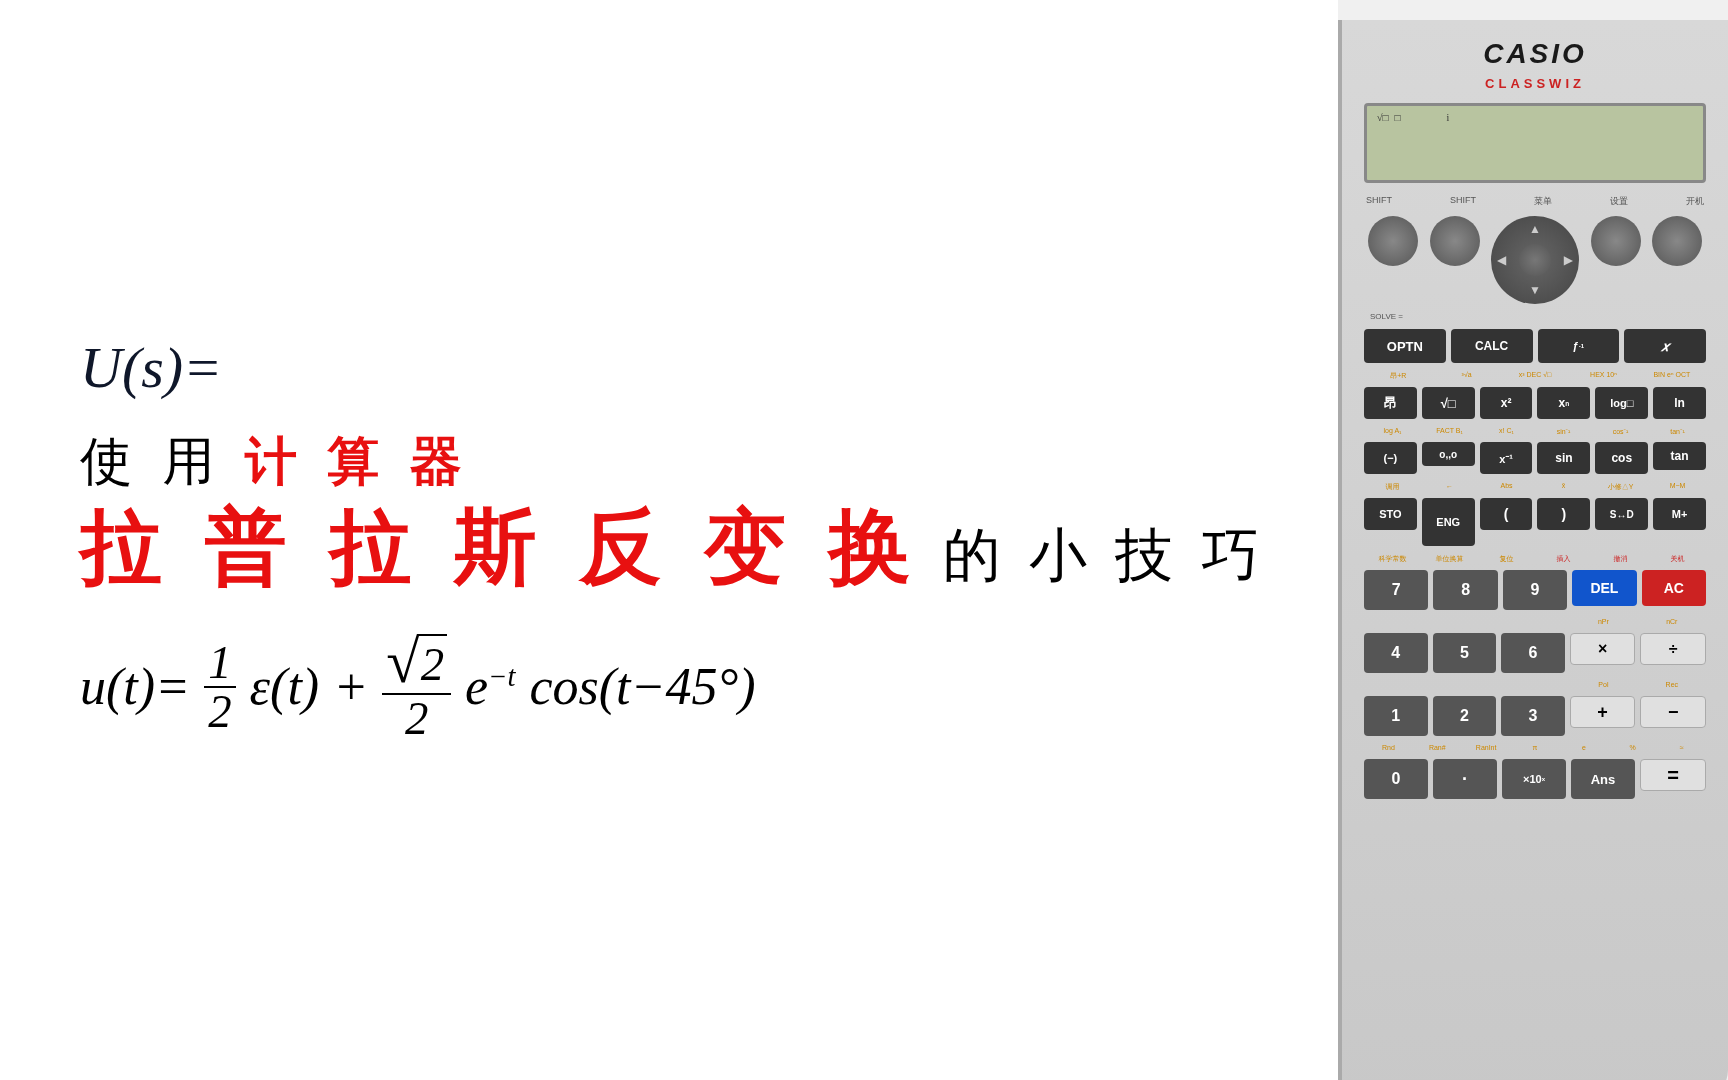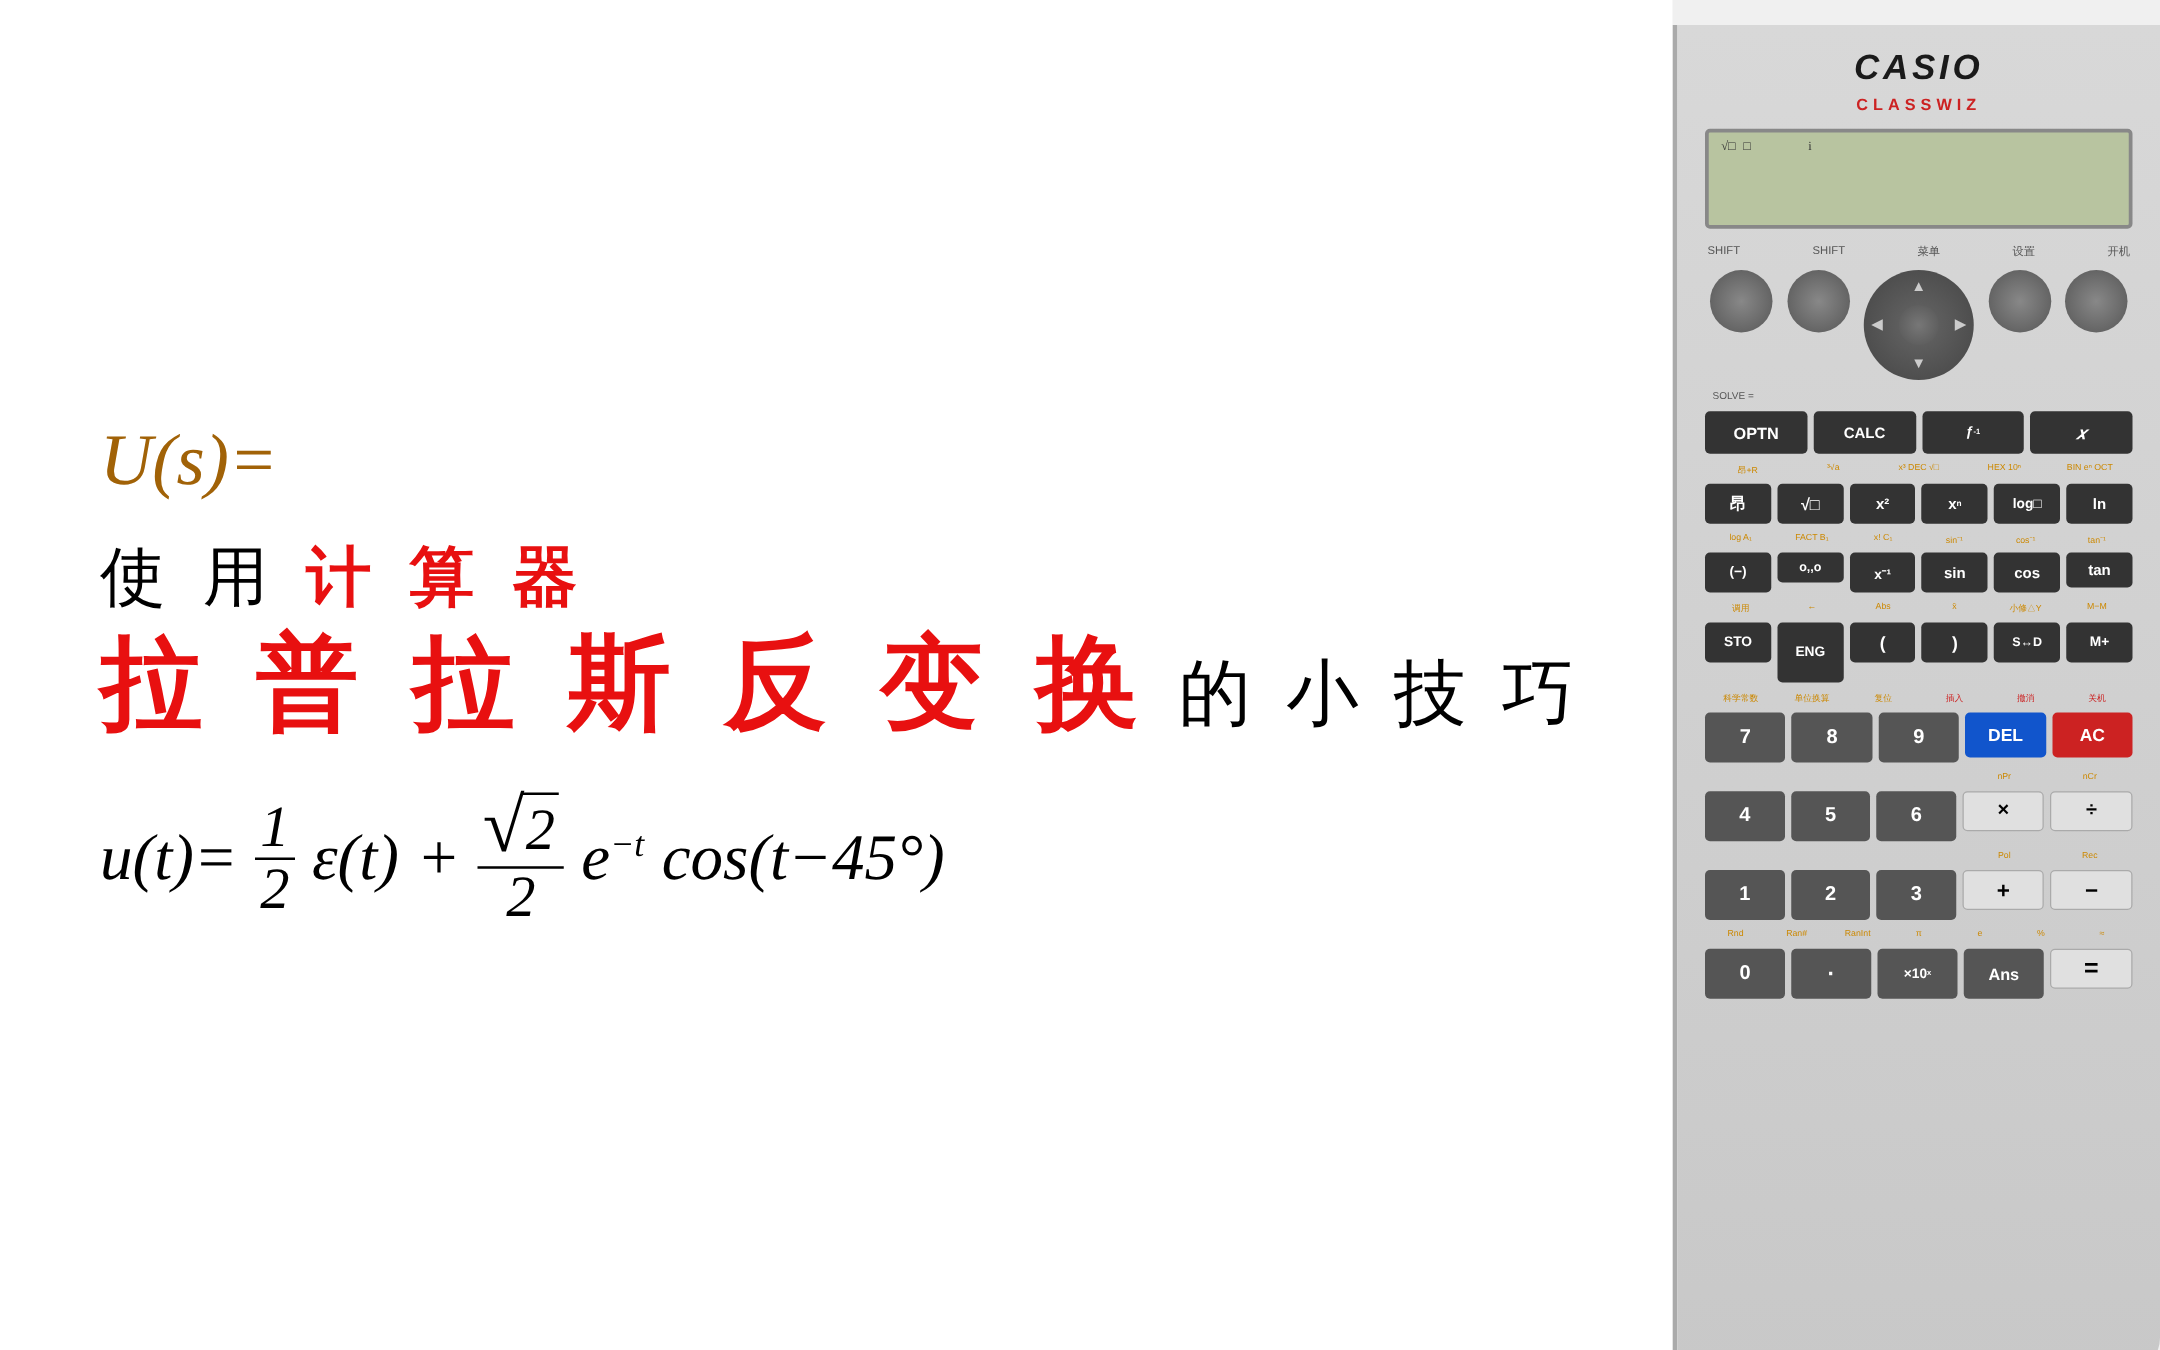--- a/index.html
+++ b/index.html
@@ -260,21 +260,21 @@
       border-top: 2.5px solid #000;
       padding: 0 3px;
       line-height: 1.2;
     }
 
     .formula-row {
       display: flex;
       align-items: center;
       font-size: 56px;
       font-style: italic;
-      color: #a16207;
+      color: #0f172a;
       gap: 10px;
       line-height: 1;
     }
   </style>
 </head>
 <body>
 
 <div class="left-panel">
 
   <div class="formula-block">

